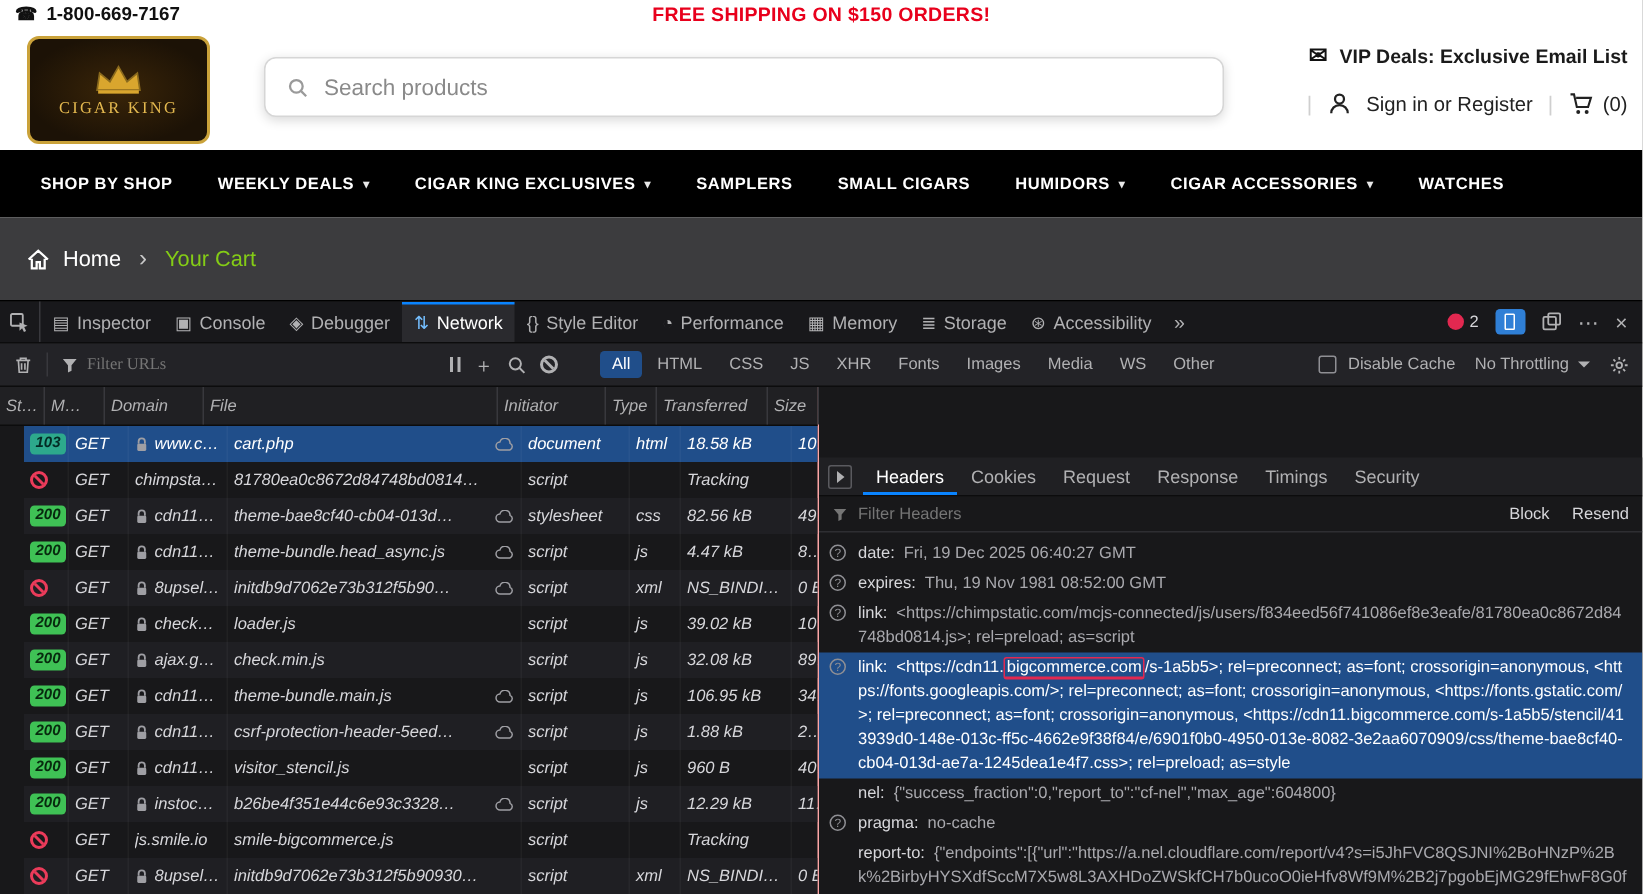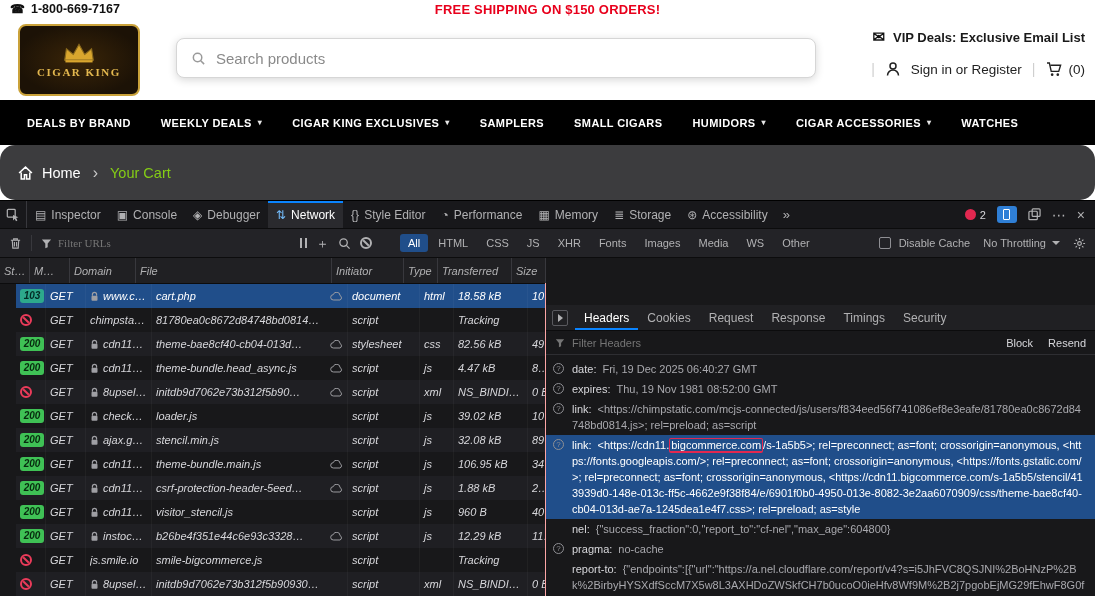--- a/index.html
+++ b/index.html
@@ -14,21 +14,21 @@
   .phone-ic { font-size:12px; color:#111; }
   .promo { position:absolute; left:0; right:0; top:2px; text-align:center;
            font-size:13px; font-weight:700; color:#e8001c; letter-spacing:.2px; }
 
   
   .mainbar { position:absolute; top:20px; left:0; width:100%; height:80px; background:#fff; }
   .logo { position:absolute; left:18px; top:4px; width:122px; height:72px; cursor:pointer;
           background: radial-gradient(ellipse at center, #3a2508 0%, #1c1206 75%);
           border:2px solid #caa23a; border-radius:8px;
           display:flex; flex-direction:column; align-items:center; justify-content:center; gap:3px; }
-  .logo-title { font-family:"Liberation Serif", serif; color:#e3b84f; font-size:11px; font-weight:700; letter-spacing:1.5px; }
+  .logo-title { font-family:"Liberation Serif", serif; color:#e3b84f; font-size:11px; font-weight:400; letter-spacing:1.5px; }
   .search { position:absolute; left:176px; top:18px; width:640px; height:40px; background:#fff;
             border:1px solid #d6d6d6; border-radius:8px; box-shadow:0 2px 8px rgba(0,0,0,.16);
             display:flex; align-items:center; gap:10px; padding:12px 14px; }
   .search input { flex:1; border:none; outline:none; font-size:15px; color:#333; font-family:inherit; background:transparent; }
   .search input::placeholder { color:#8a8a8a; }
   .account { position:absolute; right:10px; top:8px; display:flex; flex-direction:column; align-items:flex-end; gap:15px; }
   .vip { display:flex; align-items:center; gap:8px; font-size:13px; font-weight:700; color:#1a1a1a; cursor:pointer; }
   .env-ic { font-size:15px; color:#111; }
   .signrow { display:flex; align-items:center; gap:10px; font-size:13.5px; color:#333; }
   .divider { color:#cfcfcf; font-size:14px; }
@@ -37,21 +37,21 @@
 
   
   .nav { position:absolute; top:100px; left:0; width:100%; height:45px; background:#000;
          display:flex; align-items:center; gap:30px; padding:0 27px; overflow:hidden; }
   .nav-item { display:flex; align-items:center; gap:6px; color:#fff; font-size:11px; font-weight:700;
               letter-spacing:.4px; white-space:nowrap; cursor:pointer; }
   .caret { font-size:8px; color:#e8e8e8; }
 
   
   .crumb { position:absolute; top:145px; left:0; width:100%; height:55px; background:#3c3c3e;
-           display:flex; align-items:center; padding:0 18px;border-radius:15px; }
+           display:flex; align-items:center; padding:0 18px; }
   .crumb-home { display:flex; align-items:center; gap:9px; color:#fff; font-size:14.5px; cursor:pointer; }
   .crumb-sep { color:#c9c9c9; font-size:16px; margin:0 12px; }
   .crumb-cur { color:#84cc16; font-size:14.5px; font-weight:500; }
 
   
   .devtools { position:absolute; top:200px; left:0; width:100%; height:396px; background:#18181a;
               color:#d7d7db; font-size:11px; border-top:1px solid #000; display:flex; flex-direction:column; }
   .dt-tabbar { height:28px; background:#18181b; border-bottom:1px solid #0c0c0d; display:flex; align-items:stretch; flex-shrink:0; }
   .dt-pick { width:27px; display:flex; align-items:center; justify-content:center; border-right:1px solid #38383d; cursor:pointer; }
   .dt-tabs { display:flex; align-items:stretch; overflow:hidden; }
@@ -188,21 +188,21 @@
               </svg>
           </span>
           <span>(0)</span>
         </span>
       </div>
     </div>
   </div>
 
   <div class="nav">
       <div class="nav-item">
-        <span>DEALS BY BRAND</span>
+        <span>SHOP BY SHOP</span>
       </div>
       <div class="nav-item">
         <span>WEEKLY DEALS</span>
         <span class="caret">▾</span>
       </div>
       <div class="nav-item">
         <span>CIGAR KING EXCLUSIVES</span>
         <span class="caret">▾</span>
       </div>
       <div class="nav-item">
@@ -531,21 +531,21 @@
               <div class="cell c2">
                 <span class="svg-ic">
                   <svg viewBox="0 0 12 14" width="9" height="11">
                     <path d="M3.2 6V4.2a2.8 2.8 0 0 1 5.6 0V6" fill="none" stroke="#9f9fa4" stroke-width="1.6"></path>
                     <rect x="2" y="6" width="8" height="6.5" rx="1.2" fill="#9f9fa4"></rect>
                   </svg>
                 </span>
                 <span class="txt">ajax.g…</span>
               </div>
               <div class="cell c3 file-cell">
-                <span class="txt">stencil.min.js</span>
+                <span class="txt">check.min.js</span>
               </div>
               <div class="cell c4">script</div>
               <div class="cell c5">js</div>
               <div class="cell c6">32.08 kB</div>
               <div class="cell c7">89…</div>
             </div>
             <div class="net-row">
               <div class="cell c0">
                 <span class="badge">200</span>
               </div>

